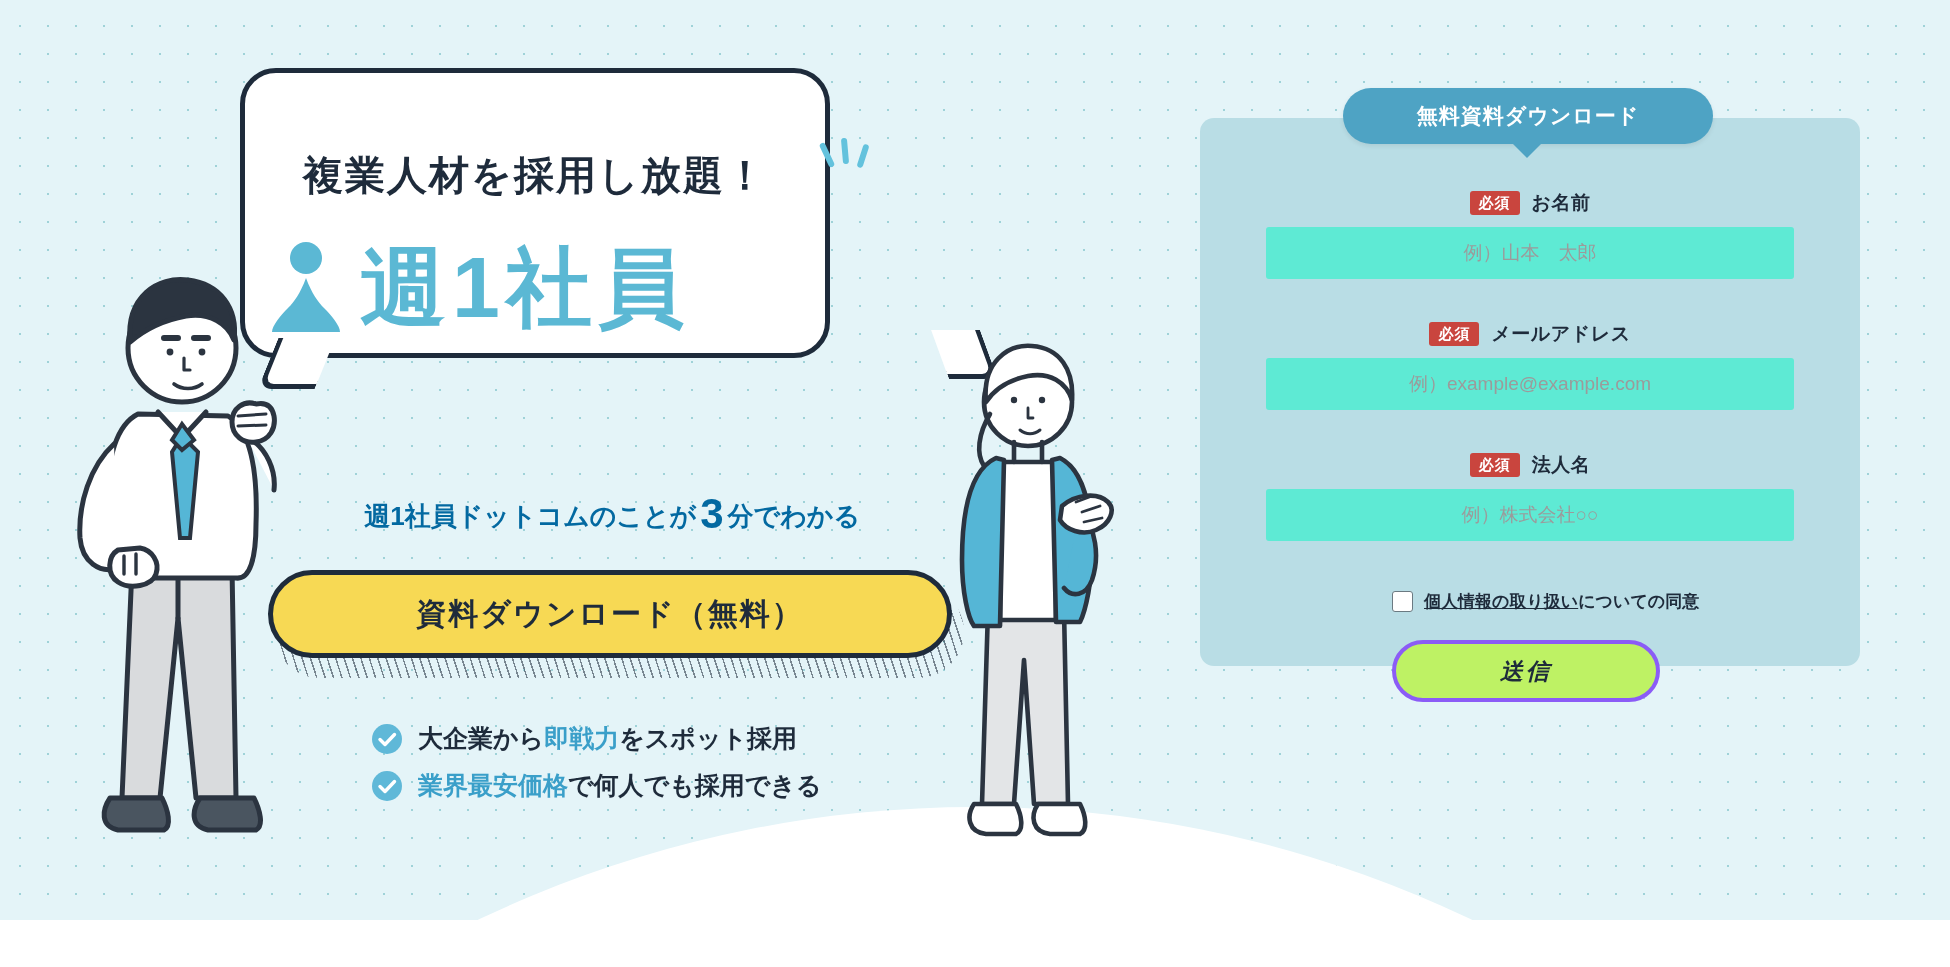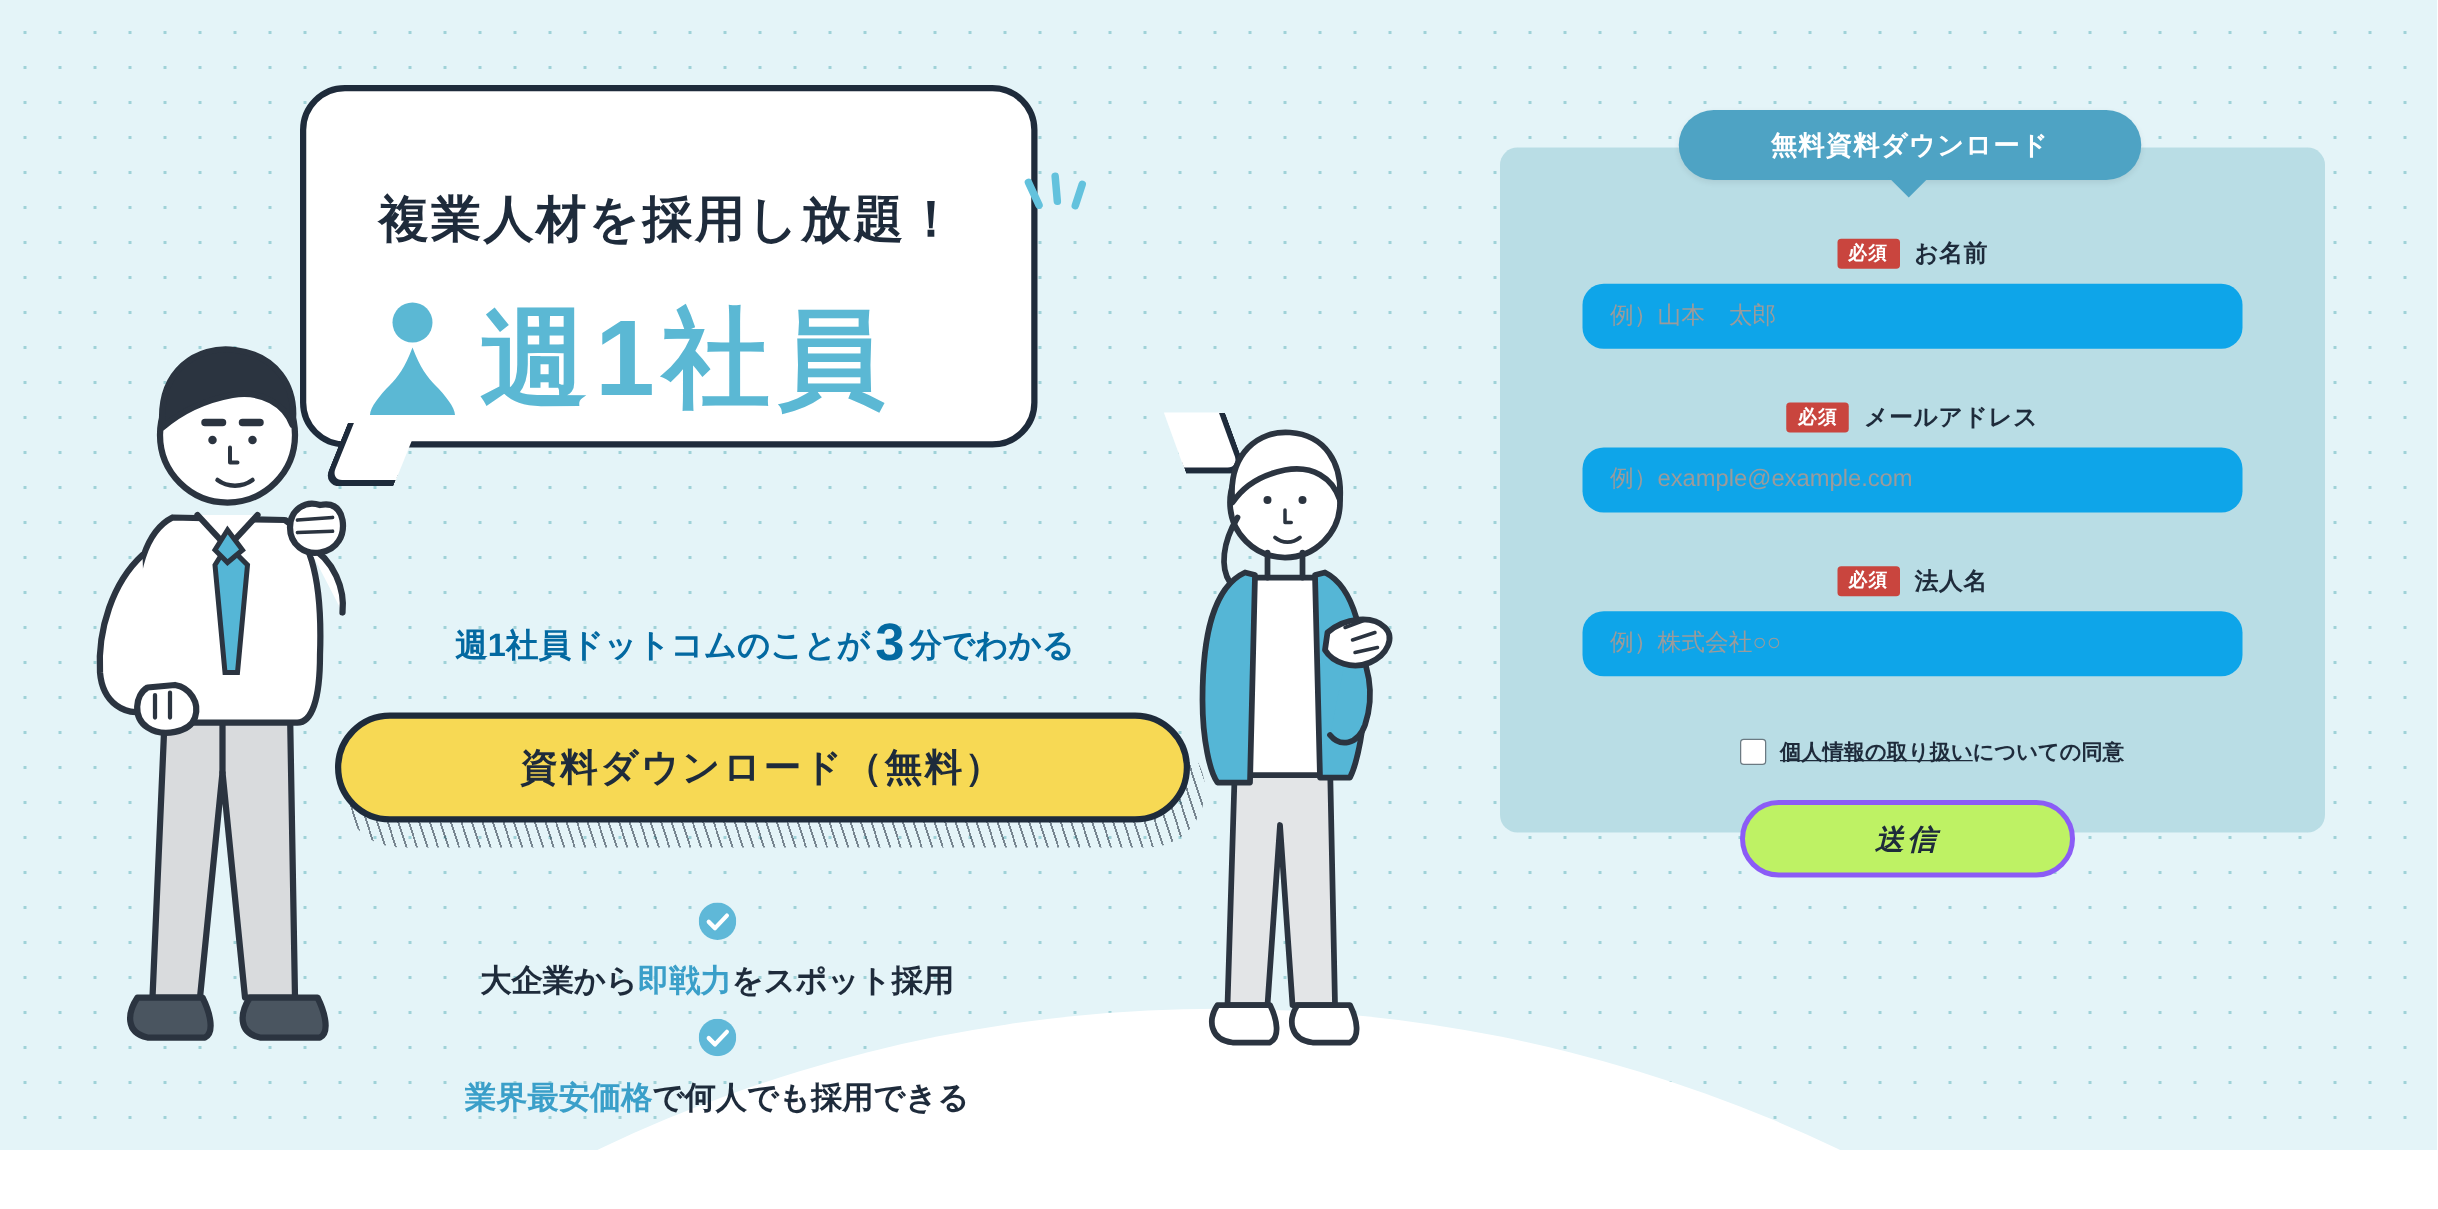--- a/index.html
+++ b/index.html
@@ -52,21 +52,21 @@
     white-space:nowrap;
   }
   .spark{position:absolute;left:818px;top:140px;width:60px;height:50px;}
   .spark i{position:absolute;display:block;background:#63c2dd;border-radius:3px;}
   .spark i:nth-child(1){width:6px;height:26px;left:6px;top:2px;transform:rotate(-25deg);}
   .spark i:nth-child(2){width:6px;height:26px;left:24px;top:-2px;transform:rotate(-5deg);}
   .spark i:nth-child(3){width:6px;height:24px;left:42px;top:4px;transform:rotate(18deg);}
 
   .logo-row{
     position:absolute;left:240px;top:238px;width:480px;
-    display:flex;align-items:center;justify-content:center;gap:18px;padding-left:24px;
+    display:flex;align-items:center;justify-content:center;gap:18px;
   }
   .logo-mark{width:72px;height:98px;flex:0 0 auto;}
   .logo-text{
     font-size:86px;font-weight:bold;color:#5bb8d4;letter-spacing:6px;
     line-height:1;white-space:nowrap;
   }
 
   .sub-line{
     position:absolute;left:240px;top:490px;width:620px;text-align:right;
     font-size:26px;font-weight:bold;color:#0369a1;white-space:nowrap;
@@ -82,21 +82,21 @@
   }
   .cta-btn{
     position:absolute;left:0;top:0;width:684px;height:88px;
     background:#f7d954;border:5px solid #1e2b3b;border-radius:46px;
     box-sizing:border-box;display:flex;align-items:center;justify-content:center;
     font-size:30px;font-weight:bold;color:#1e2b3b;letter-spacing:2px;
     cursor:pointer;white-space:nowrap;
   }
 
   .bullets{position:absolute;left:372px;top:722px;}
-  .bullet{display:flex;align-items:center;gap:16px;margin-bottom:14px;flex-direction:column;}
+  .bullet{display:flex;align-items:center;gap:16px;margin-bottom:14px;}
   .check{width:30px;height:30px;flex:0 0 auto;}
   .bullet-text{font-size:25px;font-weight:bold;color:#1e2b3b;white-space:nowrap;}
   .bullet-text .hi{color:#3a9fc9;}
 
   
   .person{position:absolute;}
   .person-left{left:60px;top:238px;width:250px;height:620px;}
   .person-right{left:930px;top:330px;width:200px;height:530px;}
 
   
@@ -118,23 +118,23 @@
   }
 
   .field{position:absolute;left:1266px;width:528px;}
   .field-head{display:flex;align-items:center;gap:12px;margin-bottom:11px;justify-content:center;}
   .req-badge{
     background:#c9453e;color:#fff;font-size:15px;font-weight:bold;
     padding:3px 9px;border-radius:3px;letter-spacing:1px;line-height:1.25;
   }
   .field-label{font-size:19px;font-weight:bold;color:#1e2b3b;letter-spacing:.5px;}
   .field-input{
-    width:528px;height:52px;background:#0ea5e9;border:none;border-radius:17px;
+    width:528px;height:52px;background:#5eead4;border:none;border-radius:3px;
     box-sizing:border-box;padding:0 22px;
-    font-size:19px;color:#1e2b3b;font-family:inherit;
+    font-size:19px;color:#1e2b3b;font-family:inherit;text-align:center;
   }
   .field-input::placeholder{color:#9b9b9b;}
 
   .f1{top:190px;} .f2{top:321px;} .f3{top:452px;}
 
   .consent{
     position:absolute;left:1365px;top:590px;display:flex;align-items:center;gap:11px;padding-left:27px;
   }
   .consent-box{
     width:19px;height:19px;background:#fff;border:1.5px solid #6b7a82;border-radius:3px;

